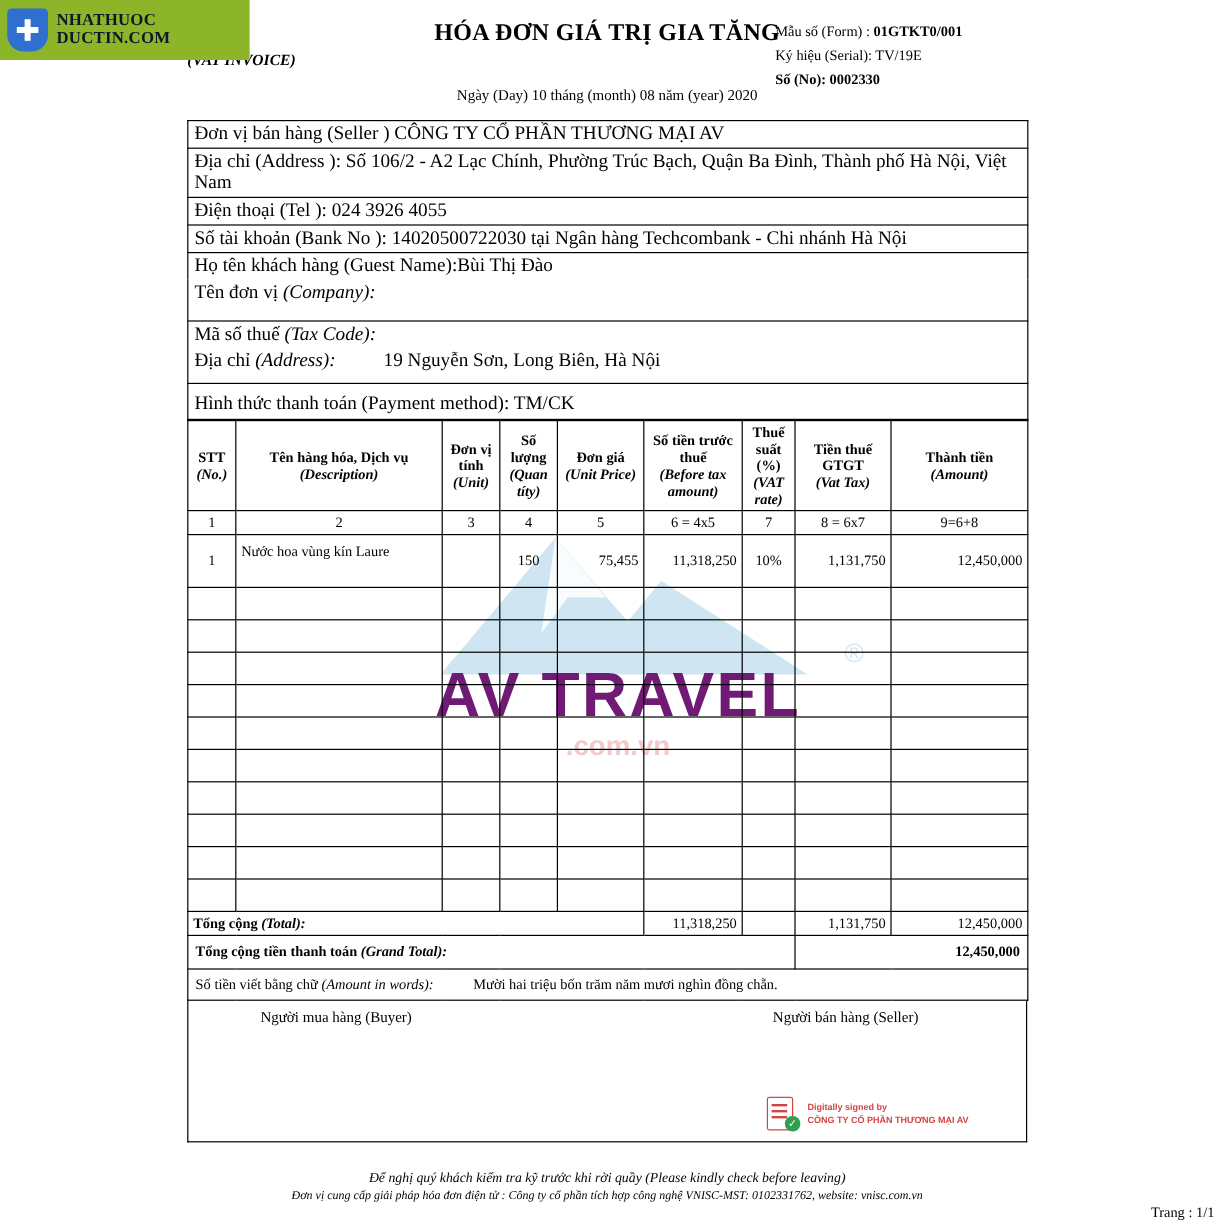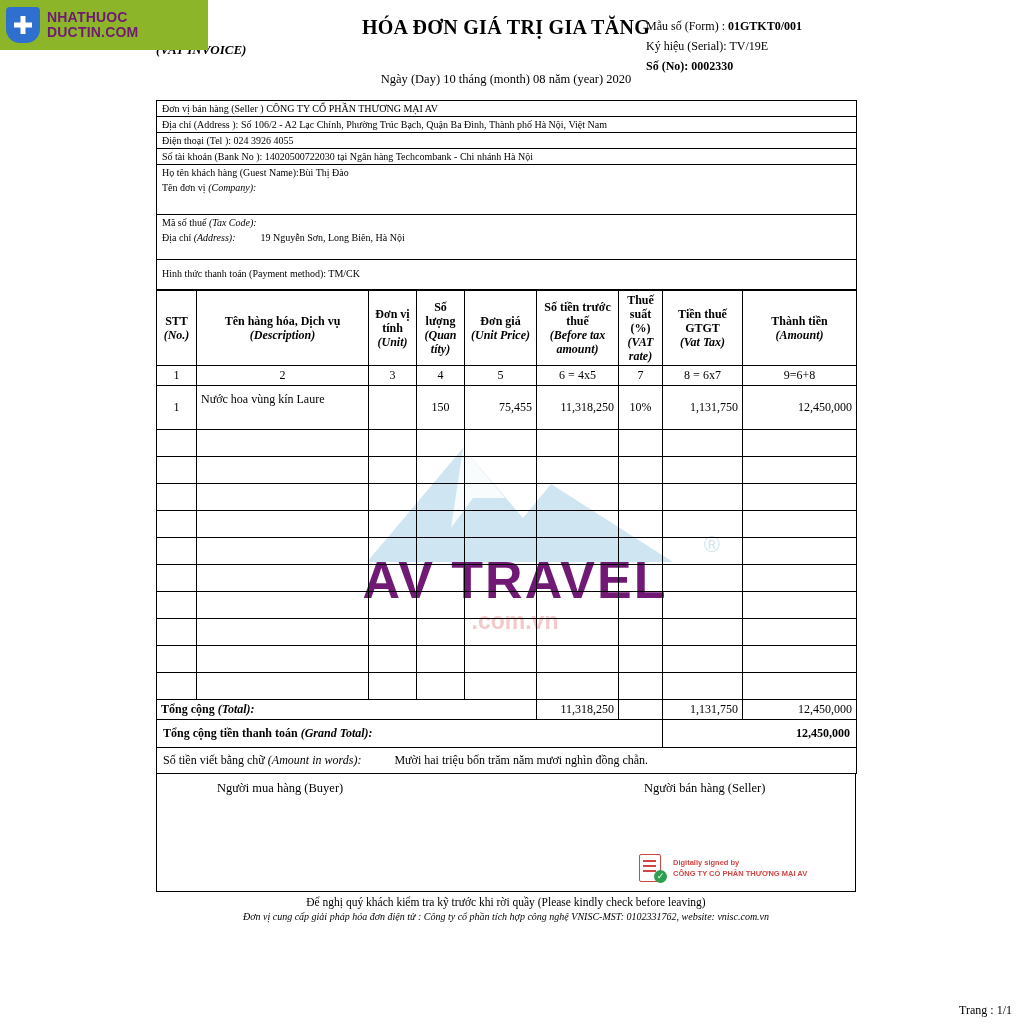--- a/index.html
+++ b/index.html
@@ -37,21 +37,21 @@
     left: 50%; top: 50%; width: 18px; height: 5px;
     background: #fff; transform: translate(-50%,-50%);
   }
   .brand-shield .sh:before {
     content: ""; position: absolute;
     left: 50%; top: 50%; width: 5px; height: 18px;
     background: #fff; transform: translate(-50%,-50%);
     z-index: 2;
   }
   .brand-text {
-    color: #701a75; font-family: Liberation Sans, sans-serif;
+    color: #0f172a; font-family: Liberation Serif, serif;
     font-weight: bold; font-size: 14px; line-height: 15px;
     letter-spacing: .2px;
   }
 
   
   .watermark {
     position: absolute;
     left: 300px; top: 440px;
     width: 430px; height: 230px;
     z-index: 1; pointer-events: none;
@@ -108,21 +108,21 @@
     text-align: center; font-size: 12.5px; margin-top: 14px;
   }
 
   table.inv {
     border-collapse: collapse;
     width: 700px;
     table-layout: fixed;
   }
   table.inv td {
     border: 1px solid #000;
-    font-size: 10px;
+    font-size: 16px;
     padding: 2px 5px;
     vertical-align: top;
     margin-top: 19px;
   }
   .noborder-b { border-bottom: none !important; }
   .noborder-t { border-top: none !important; }
   .cell-pad { padding: 3px 6px; }
 
   
   table.items {
@@ -178,22 +178,22 @@
     line-height: 13px; text-align: center;
     font-family: "Liberation Sans", sans-serif;
   }
   .stamp-txt {
     font-family: "Liberation Sans", sans-serif;
     color: #d24545; font-size: 7.5px; line-height: 11px; font-weight: bold;
   }
   .stamp-txt .l1 { font-weight: bold; }
 
   .footnote1 {
-    text-align: center; font-size: 11.5px; 
-    margin-top: 4px;
+    text-align: center; font-size: 11.5px; font-style: italic;
+    margin-top: 24px;
   }
   .footnote2 {
     text-align: center; font-size: 10px; font-style: italic;
     margin-top: 3px;
   }
   .page-no {
     position: absolute; right: 12px; bottom: 6px;
     font-size: 12px; font-family: "Liberation Serif", serif;
   }
 </style>

